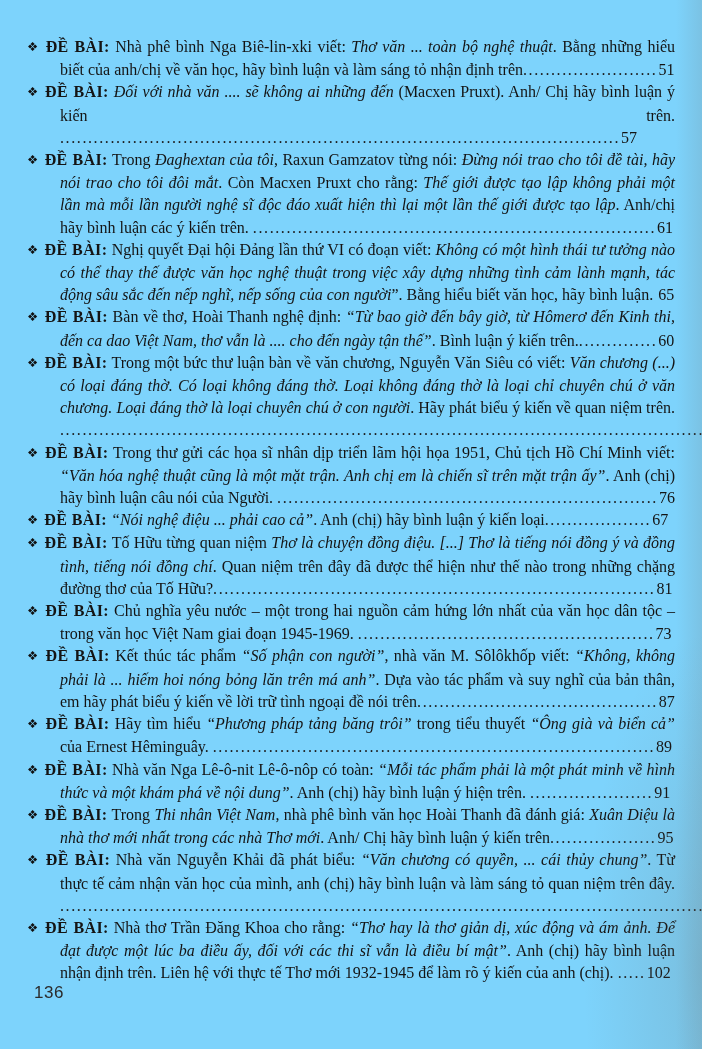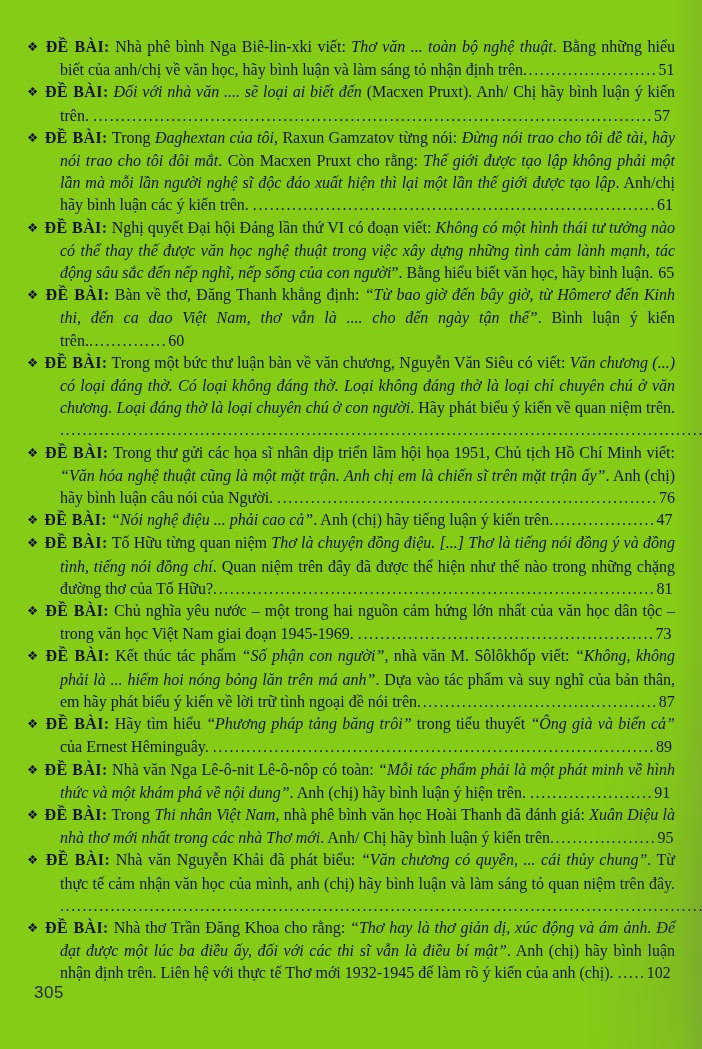--- a/index.html
+++ b/index.html
@@ -4,21 +4,21 @@
 <style>
   html, body { margin: 0; padding: 0; }
   body {
     width: 702px; height: 1049px;
     background: #ffffff;
     font-family: "Liberation Serif", "DejaVu Serif", serif;
   }
   .paper {
     position: relative;
     width: 702px; height: 1049px;
-    background: #84cc16;
+    background: #7dd3fc;
     overflow: hidden;
     color: #141414;
   }
   .content {
     position: absolute;
     left: 27px; top: 36px;
     width: 648px;
     font-size: 16px;
     line-height: 22.2px;
     text-align: justify;
@@ -67,32 +67,32 @@
     background: radial-gradient(ellipse at 100% 80%, rgba(105,100,92,0.18) 0%, rgba(105,100,92,0) 70%);
     pointer-events: none;
   }
 </style>
 </head>
 <body>
 
 <div class="paper">
   <div class="content">
       <p class="entry"><span class="bullet">❖</span><span class="label">ĐỀ BÀI:</span> <span class="rm">Nhà phê bình Nga Biê-lin-xki viết: </span><span class="it">Thơ văn ... toàn bộ nghệ thuật</span><span class="rm">. Bằng những hiểu biết của anh/chị về văn học, hãy bình luận và làm sáng tỏ nhận định trên</span><span class="dots">........................</span><span class="num">51</span></p>
-      <p class="entry"><span class="bullet">❖</span><span class="label">ĐỀ BÀI:</span> <span class="it">Đối với nhà văn .... sẽ loại ai biết đến</span><span class="rm"> (Macxen Pruxt). Anh/ Chị hãy bình luận ý kiến trên. </span><span class="dots">....................................................................................................</span><span class="num">57</span></p>
+      <p class="entry"><span class="bullet">❖</span><span class="label">ĐỀ BÀI:</span> <span class="it">Đối với nhà văn .... sẽ không ai những đến</span><span class="rm"> (Macxen Pruxt). Anh/ Chị hãy bình luận ý kiến trên. </span><span class="dots">....................................................................................................</span><span class="num">57</span></p>
       <p class="entry"><span class="bullet">❖</span><span class="label">ĐỀ BÀI:</span> <span class="rm">Trong </span><span class="it">Đaghextan của tôi</span><span class="rm">, Raxun Gamzatov từng nói: </span><span class="it">Đừng nói trao cho tôi đề tài, hãy nói trao cho tôi đôi mắt</span><span class="rm">. Còn Macxen Pruxt cho rằng: </span><span class="it">Thế giới được tạo lập không phải một lần mà mỗi lần người nghệ sĩ độc đáo xuất hiện thì lại một lần thế giới được tạo lập</span><span class="rm">. Anh/chị hãy bình luận các ý kiến trên. </span><span class="dots">........................................................................</span><span class="num">61</span></p>
       <p class="entry"><span class="bullet">❖</span><span class="label">ĐỀ BÀI:</span> <span class="rm">Nghị quyết Đại hội Đảng lần thứ VI có đoạn viết: </span><span class="it">Không có một hình thái tư tưởng nào có thể thay thế được văn học nghệ thuật trong việc xây dựng những tình cảm lành mạnh, tác động sâu sắc đến nếp nghĩ, nếp sống của con người</span><span class="rm">”. Bằng hiểu biết văn học, hãy bình luận. </span><span class="dots"></span><span class="num">65</span></p>
-      <p class="entry"><span class="bullet">❖</span><span class="label">ĐỀ BÀI:</span> <span class="rm">Bàn về thơ, Đăng Thanh khẳng định: </span><span class="it">“Từ bao giờ đến bây giờ, từ Hômerơ đến Kinh thi, đến ca dao Việt Nam, thơ vẫn là .... cho đến ngày tận thế”</span><span class="rm">. Bình luận ý kiến trên.</span><span class="dots">..............</span><span class="num">60</span></p>
+      <p class="entry"><span class="bullet">❖</span><span class="label">ĐỀ BÀI:</span> <span class="rm">Bàn về thơ, Hoài Thanh nghệ định: </span><span class="it">“Từ bao giờ đến bây giờ, từ Hômerơ đến Kinh thi, đến ca dao Việt Nam, thơ vẫn là .... cho đến ngày tận thế”</span><span class="rm">. Bình luận ý kiến trên.</span><span class="dots">..............</span><span class="num">60</span></p>
       <p class="entry"><span class="bullet">❖</span><span class="label">ĐỀ BÀI:</span> <span class="rm">Trong một bức thư luận bàn về văn chương, Nguyễn Văn Siêu có viết: </span><span class="it">Văn chương (...) có loại đáng thờ. Có loại không đáng thờ. Loại không đáng thờ là loại chỉ chuyên chú ở văn chương. Loại đáng thờ là loại chuyên chú ở con người</span><span class="rm">. Hãy phát biểu ý kiến về quan niệm trên. </span><span class="dots">............................................................................................................................................................................................................................................................................................................</span></p>
       <p class="entry"><span class="bullet">❖</span><span class="label">ĐỀ BÀI:</span> <span class="rm">Trong thư gửi các họa sĩ nhân dịp triển lãm hội họa 1951, Chủ tịch Hồ Chí Minh viết: </span><span class="it">“Văn hóa nghệ thuật cũng là một mặt trận. Anh chị em là chiến sĩ trên mặt trận ấy”</span><span class="rm">. Anh (chị) hãy bình luận câu nói của Người. </span><span class="dots">....................................................................</span><span class="num">76</span></p>
-      <p class="entry"><span class="bullet">❖</span><span class="label">ĐỀ BÀI:</span> <span class="it">“Nói nghệ điệu ... phải cao cả”</span><span class="rm">. Anh (chị) hãy tiếng luận ý kiến trên</span><span class="dots">...................</span><span class="num">47</span></p>
+      <p class="entry"><span class="bullet">❖</span><span class="label">ĐỀ BÀI:</span> <span class="it">“Nói nghệ điệu ... phải cao cả”</span><span class="rm">. Anh (chị) hãy bình luận ý kiến loại</span><span class="dots">...................</span><span class="num">67</span></p>
       <p class="entry"><span class="bullet">❖</span><span class="label">ĐỀ BÀI:</span> <span class="rm">Tố Hữu từng quan niệm </span><span class="it">Thơ là chuyện đồng điệu. [...] Thơ là tiếng nói đồng ý và đồng tình, tiếng nói đồng chí</span><span class="rm">. Quan niệm trên đây đã được thể hiện như thế nào trong những chặng đường thơ của Tố Hữu?</span><span class="dots">...............................................................................</span><span class="num">81</span></p>
       <p class="entry"><span class="bullet">❖</span><span class="label">ĐỀ BÀI:</span> <span class="rm">Chủ nghĩa yêu nước – một trong hai nguồn cảm hứng lớn nhất của văn học dân tộc – trong văn học Việt Nam giai đoạn 1945-1969. </span><span class="dots">.....................................................</span><span class="num">73</span></p>
       <p class="entry"><span class="bullet">❖</span><span class="label">ĐỀ BÀI:</span> <span class="rm">Kết thúc tác phẩm </span><span class="it">“Số phận con người”</span><span class="rm">, nhà văn M. Sôlôkhốp viết: </span><span class="it">“Không, không phải là ... hiếm hoi nóng bỏng lăn trên má anh”</span><span class="rm">. Dựa vào tác phẩm và suy nghĩ của bản thân, em hãy phát biểu ý kiến về lời trữ tình ngoại đề nói trên</span><span class="dots">...........................................</span><span class="num">87</span></p>
       <p class="entry"><span class="bullet">❖</span><span class="label">ĐỀ BÀI:</span> <span class="rm">Hãy tìm hiểu </span><span class="it">“Phương pháp tảng băng trôi”</span><span class="rm"> trong tiểu thuyết </span><span class="it">“Ông già và biển cả”</span><span class="rm"> của Ernest Hêminguây. </span><span class="dots">...............................................................................</span><span class="num">89</span></p>
       <p class="entry"><span class="bullet">❖</span><span class="label">ĐỀ BÀI:</span> <span class="rm">Nhà văn Nga Lê-ô-nit Lê-ô-nôp có toàn: </span><span class="it">“Mỗi tác phẩm phải là một phát minh về hình thức và một khám phá về nội dung”</span><span class="rm">. Anh (chị) hãy bình luận ý hiện trên. </span><span class="dots">......................</span><span class="num">91</span></p>
       <p class="entry"><span class="bullet">❖</span><span class="label">ĐỀ BÀI:</span> <span class="rm">Trong </span><span class="it">Thi nhân Việt Nam</span><span class="rm">, nhà phê bình văn học Hoài Thanh đã đánh giá: </span><span class="it">Xuân Diệu là nhà thơ mới nhất trong các nhà Thơ mới</span><span class="rm">. Anh/ Chị hãy bình luận ý kiến trên</span><span class="dots">...................</span><span class="num">95</span></p>
       <p class="entry"><span class="bullet">❖</span><span class="label">ĐỀ BÀI:</span> <span class="rm">Nhà văn Nguyễn Khải đã phát biểu: </span><span class="it">“Văn chương có quyền, ... cái thủy chung”</span><span class="rm">. Từ thực tế cảm nhận văn học của mình, anh (chị) hãy bình luận và làm sáng tỏ quan niệm trên đây. </span><span class="dots">............................................................................................................................................................................................................................................................................................................</span></p>
       <p class="entry"><span class="bullet">❖</span><span class="label">ĐỀ BÀI:</span> <span class="rm">Nhà thơ Trần Đăng Khoa cho rằng: </span><span class="it">“Thơ hay là thơ giản dị, xúc động và ám ảnh. Để đạt được một lúc ba điều ấy, đối với các thi sĩ vẫn là điều bí mật”</span><span class="rm">. Anh (chị) hãy bình luận nhận định trên. Liên hệ với thực tế Thơ mới 1932-1945 để làm rõ ý kiến của anh (chị). </span><span class="dots">.....</span><span class="num">102</span></p>
     </div>
-  <div class="footer-pagenum">305</div>
+  <div class="footer-pagenum">136</div>
   <div class="edge-shadow"></div>
   <div class="corner-shadow"></div>
 </div>
 
 </body></html>

